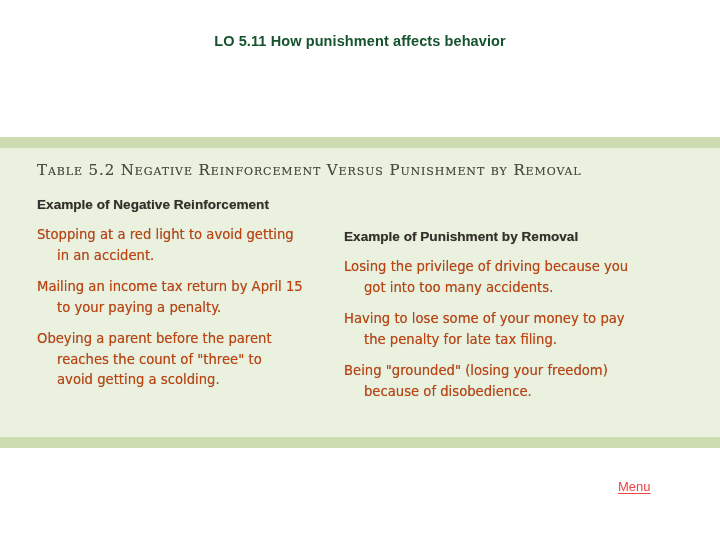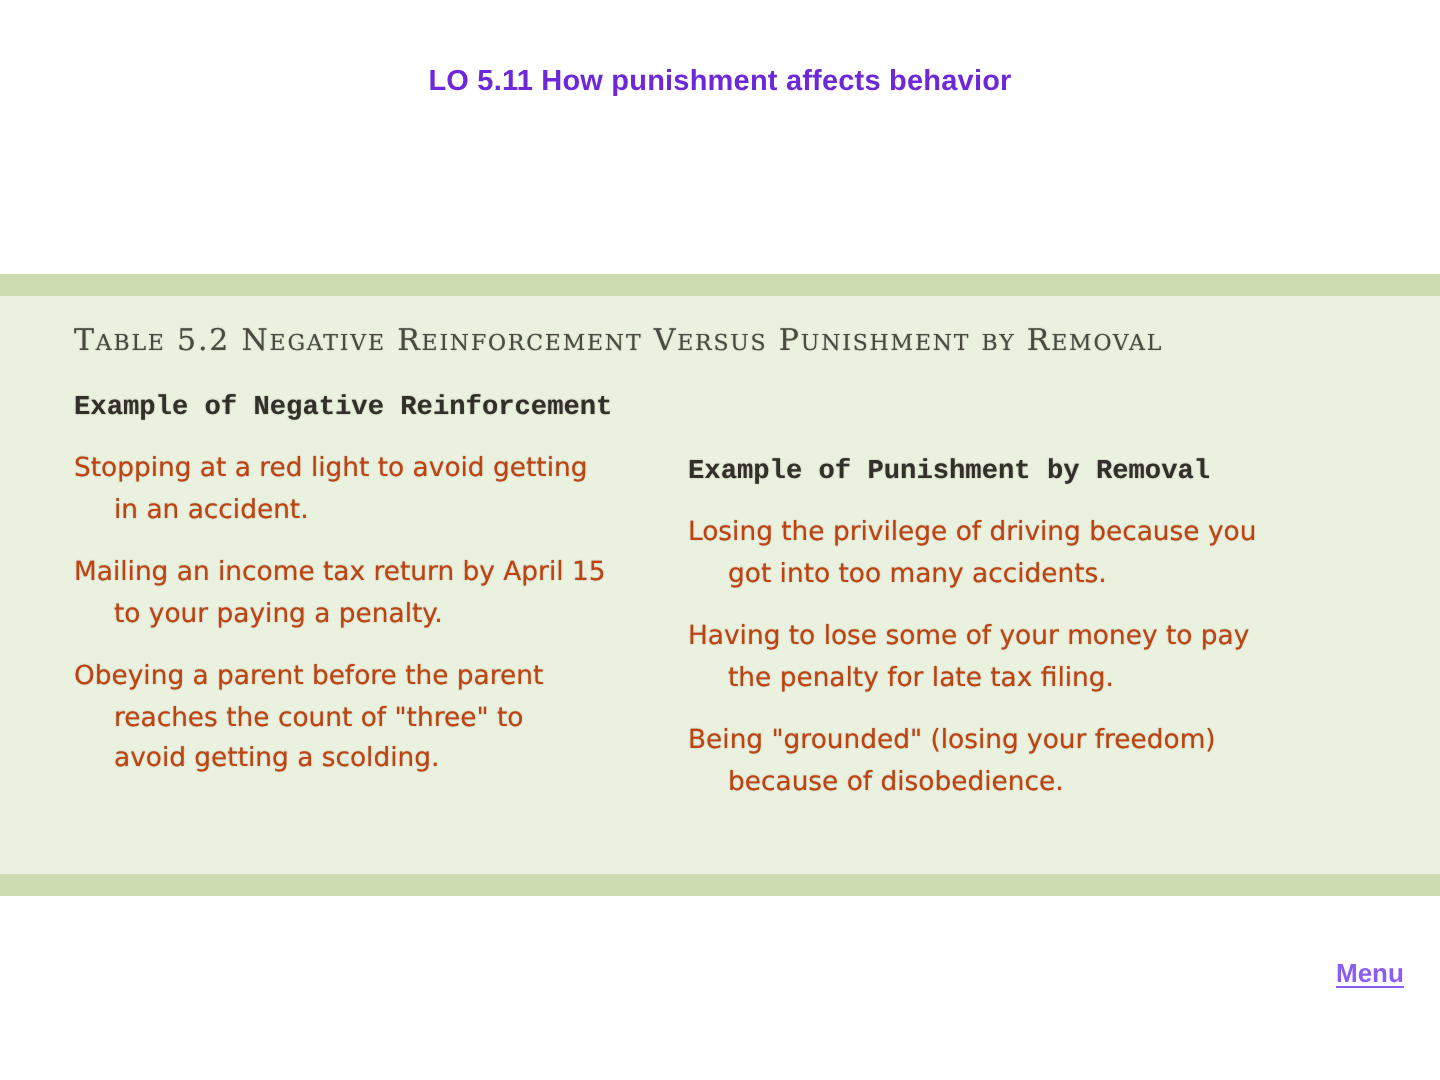--- a/index.html
+++ b/index.html
@@ -18,21 +18,21 @@
   
   .slide-title {
     position: absolute;
     left: 0;
     top: 33px;
     width: 720px;
     text-align: center;
     box-sizing: border-box;
     font-size: 14.5px;
     font-weight: bold;
-    color: #6d28d9;
+    color: #14532d;
     letter-spacing: 0.1px;
     white-space: nowrap;
   }
 
   
   .table-figure {
     position: absolute;
     left: 0;
     top: 137px;
     width: 720px;
@@ -70,21 +70,21 @@
     width: 720px;
     display: flex;
   }
   .col {
     box-sizing: border-box;
   }
   .col-left  { width: 338px; padding-left: 37px; }
   .col-right { width: 382px; padding-left: 6px; margin-top: 32px; }
 
   .col-header {
-    font-family: Liberation Mono, monospace;
+    font-family: Liberation Sans, sans-serif;
     font-size: 13.6px;
     font-weight: bold;
     color: #332f2b;
     margin-bottom: 13px;
     white-space: nowrap;
     text-shadow: 0 0 0.7px rgba(51,47,43,0.5);
   }
 
   .example {
     font-family: "DejaVu Sans", sans-serif;
@@ -93,28 +93,27 @@
     color: #c2410c;
     margin-bottom: 11px;
     text-shadow: 0 0 0.7px rgba(51,47,43,0.45);
   }
   .example .ln { display: block; white-space: nowrap; }
   .example .ln.indent { padding-left: 20px; }
 
   
   .menu-link {
     position: absolute;
-    left: 668px;
+    left: 618px;
     top: 479px;
     font-size: 13px;
-    color: #8b5cf6;
+    color: #ef4444;
     text-decoration: underline;
     text-underline-offset: 2px;
     cursor: pointer;
-    font-weight: bold;
   }
 </style>
 </head>
 <body>
 
 <div class="slide-title">LO 5.11  How punishment affects behavior</div>
 
 <div class="table-figure">
 
   <div class="band band-top"></div>

